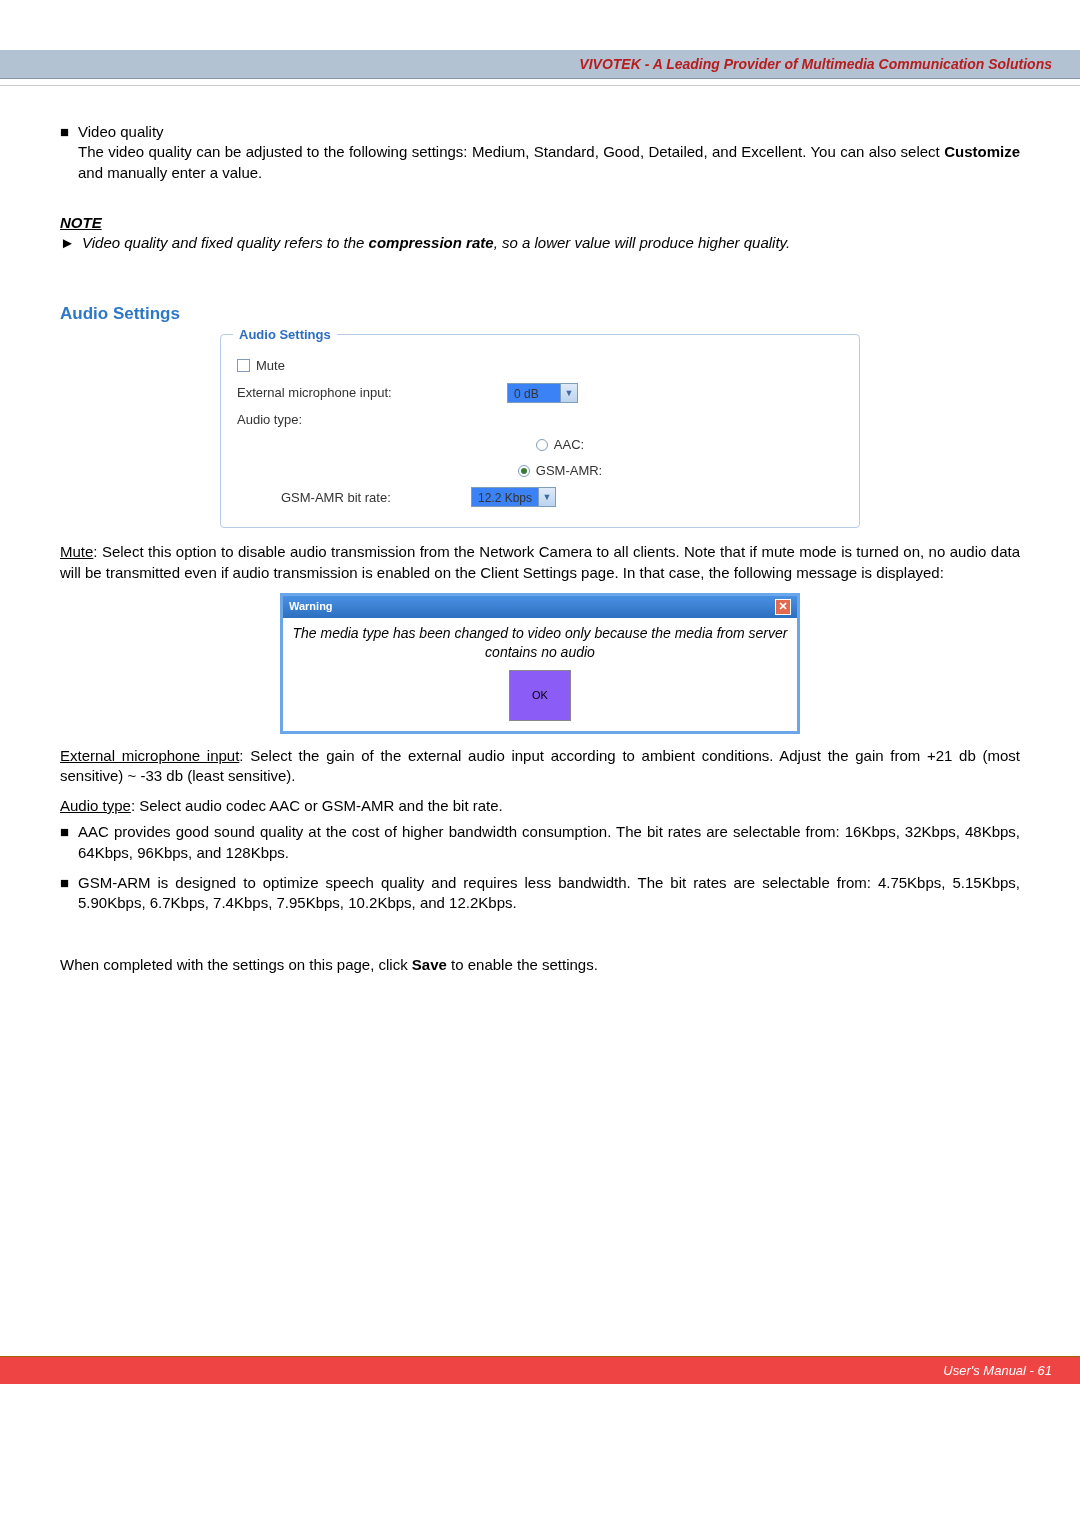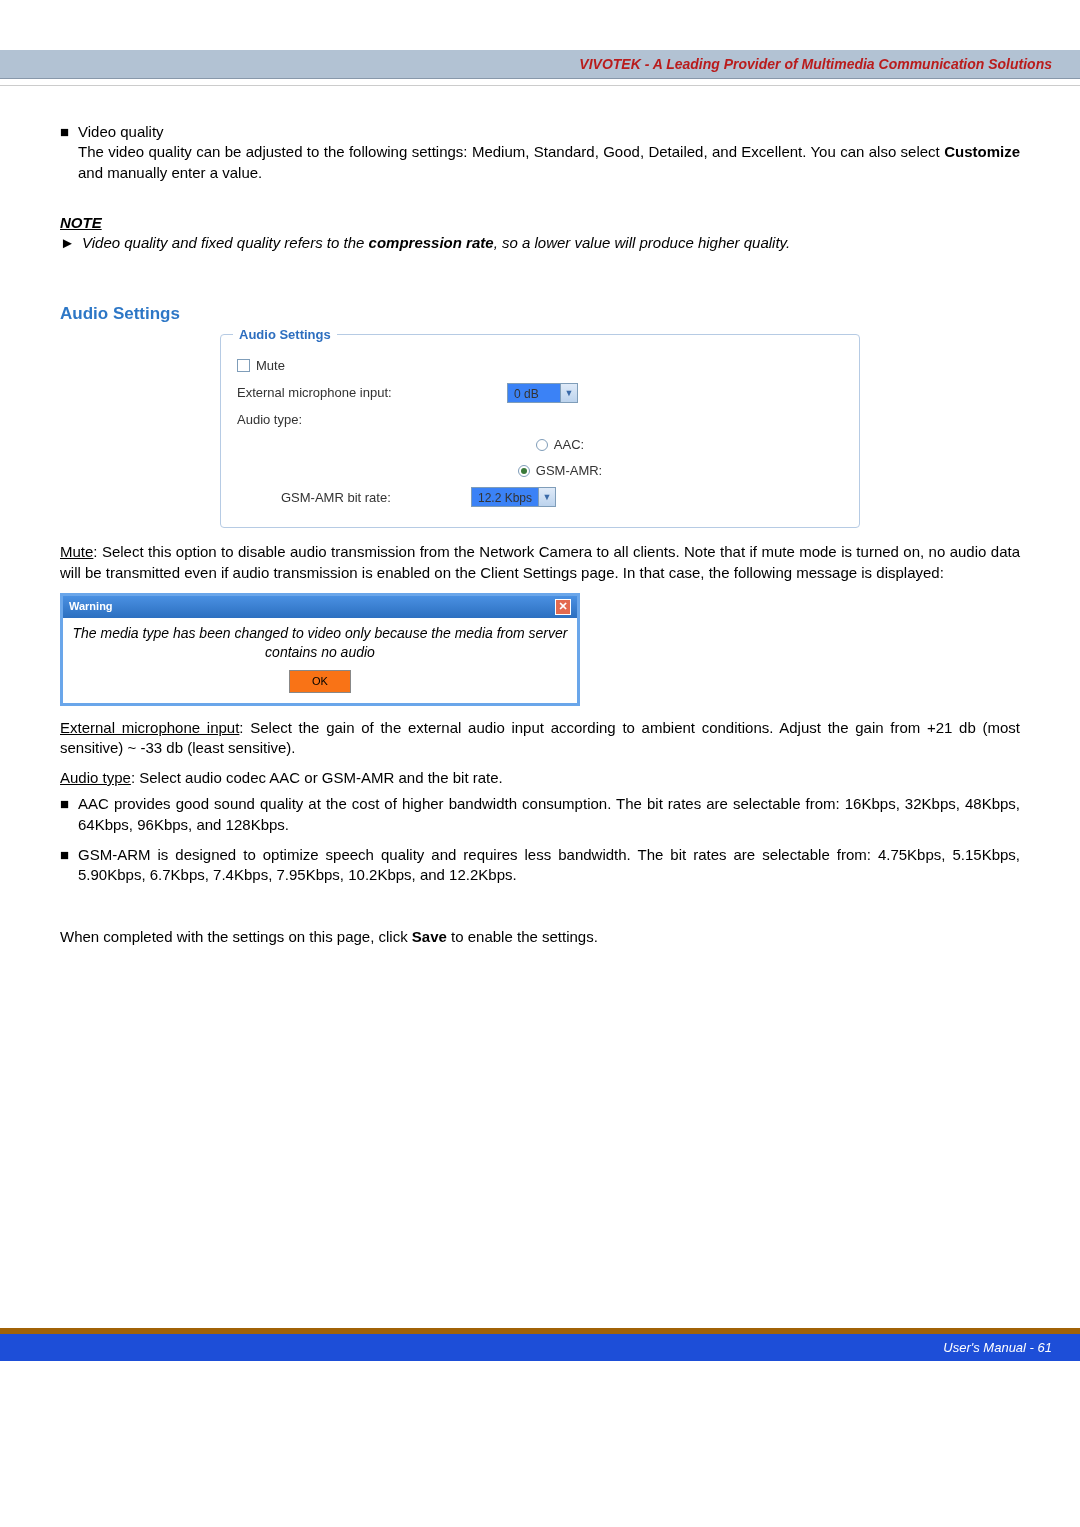--- a/index.html
+++ b/index.html
@@ -105,53 +105,53 @@
   }
   .radio.sel-on::after{
     content:""; width:6px; height:6px; border-radius:50%; background:#3a7a3a;
     position:absolute; top:2px; left:2px;
   }
   .subrow { margin-left: 40px; justify-content: center; }
   .subrow2 { margin-left: 44px; }
   .para { text-align: justify; margin: 10px 0; }
   .u { text-decoration: underline; }
   
-  .dlg-wrap { display:flex; justify-content:flex-start; margin: 6px 0 12px 0; }
+  .dlg-wrap { display:flex; justify-content:center; margin: 6px 0 12px 0; }
   .dlg {
     width: 520px;
     border: 3px solid #6aa6ea;
     font-size: 11px;
     background:#fff;
   }
   .dlg-title {
     background: linear-gradient(#4a90e2,#2c6fc0);
     color:#fff; font-weight:bold;
     padding:3px 6px;
     display:flex; justify-content:space-between; align-items:center;
   }
   .dlg-x {
     width:16px; height:16px; background:#e36a4f; border:1px solid #fff;
     color:#fff; display:flex; align-items:center; justify-content:center;
     font-size:11px; font-weight:bold;
   }
   .dlg-body { padding:6px 8px 10px 8px; text-align:center; }
   .dlg-msg { margin-bottom:8px; font-size:14px;font-style:italic; }
   .dlg-ok {
-    display:inline-block; border:1px solid #888; padding:3px 22px;
-    font-size:11px; background:#f97316;
+    display:inline-block; border:1px solid #888; padding:17px 22px;
+    font-size:11px; background:#8b5cf6;
   }
   .footer-bar {
-    background:#1d4ed8;
+    background:#ef4444;
     padding:6px 28px;
     text-align:right;
     font-style:italic;
     color:#fff;
     font-size:13px;
     margin-top: 340px;
-    border-top:6px solid #a16207;
+    border-top:1px solid #a16207;
   }
   .bottom-band { height:40px; background:#fff; }
   b.inline { font-weight:bold; }
 </style>
 </head>
 <body>
 
 <div class="border-band"></div>
 <div class="header-bar">
   <span>VIVOTEK - A Leading Provider of Multimedia Communication Solutions</span>

